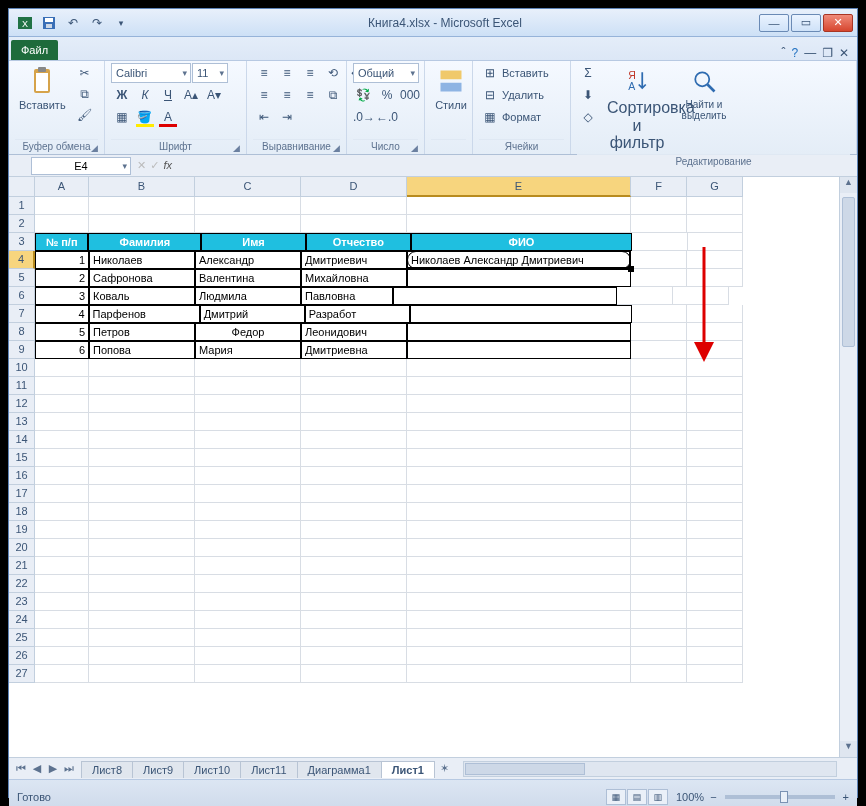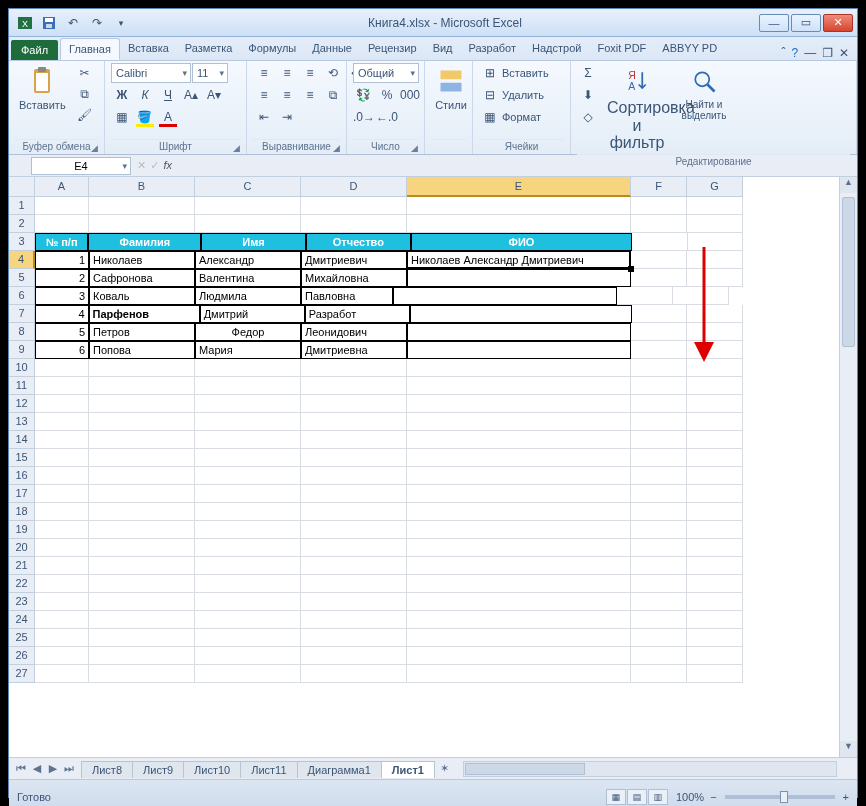--- a/index.html
+++ b/index.html
@@ -99,33 +99,20 @@
     <div class="title-center">Книга4.xlsx - Microsoft Excel</div>
     <div class="title-right">
       <span class="winbtn">—</span>
       <span class="winbtn">▭</span>
       <span class="winbtn close">✕</span>
     </div>
   </div>
 
   <div class="ribbon-tabs">
     <div class="file-tab">Файл</div>
-    <div id="tabs-holder" style="display:flex">
-          <div class="tab active">Главная</div>
-          <div class="tab">Вставка</div>
-          <div class="tab">Разметка</div>
-          <div class="tab">Формулы</div>
-          <div class="tab">Данные</div>
-          <div class="tab">Рецензир</div>
-          <div class="tab">Вид</div>
-          <div class="tab">Разработ</div>
-          <div class="tab">Надстрой</div>
-          <div class="tab">Foxit PDF</div>
-          <div class="tab">ABBYY PD</div>
-        </div>
     <div class="tab-right">
       <span>ˆ</span>
       <span style="color:#1e6fc0">?</span>
       <span>—</span>
       <span>❐</span>
       <span>✕</span>
     </div>
   </div>
 
   <div class="ribbon">
@@ -354,21 +341,21 @@
                 <div class="cell th" style="width: 106px;">Отчество</div>
                 <div class="cell th" style="width: 224px;">ФИО</div>
                 <div class="cell" style="width: 56px;"></div>
                 <div class="cell" style="width: 56px;"></div>
               </div>
               <div class="grow">
                 <div class="cell td num" style="width: 54px;">1</div>
                 <div class="cell td" style="width: 106px;">Николаев</div>
                 <div class="cell td" style="width: 106px;">Александр</div>
                 <div class="cell td" style="width: 106px;">Дмитриевич</div>
-                <div class="cell td" style="width: 224px;">Николаев Александр Дмитриевич</div>
+                <div class="cell td" style="width: 224px; border-radius: 9px;">Николаев Александр Дмитриевич</div>
                 <div class="cell" style="width: 56px;"></div>
                 <div class="cell" style="width: 56px;"></div>
               </div>
               <div class="grow">
                 <div class="cell td num" style="width: 54px;">2</div>
                 <div class="cell td" style="width: 106px;">Сафронова</div>
                 <div class="cell td" style="width: 106px;">Валентина</div>
                 <div class="cell td" style="width: 106px;">Михайловна</div>
                 <div class="cell td" style="width: 224px;"></div>
                 <div class="cell" style="width: 56px;"></div>
@@ -378,21 +365,21 @@
                 <div class="cell td num" style="width: 54px;">3</div>
                 <div class="cell td" style="width: 106px;">Коваль</div>
                 <div class="cell td" style="width: 106px;">Людмила</div>
                 <div class="cell td" style="width: 92px;">Павловна</div>
                 <div class="cell td" style="width: 224px;"></div>
                 <div class="cell" style="width: 56px;"></div>
                 <div class="cell" style="width: 56px;"></div>
               </div>
               <div class="grow">
                 <div class="cell td num" style="width: 54px;">4</div>
-                <div class="cell td" style="width: 112px; font-weight: bold;">Парфенов</div>
+                <div class="cell td" style="width: 112px;">Парфенов</div>
                 <div class="cell td" style="width: 106px;">Дмитрий</div>
                 <div class="cell td" style="width: 106px;">Разработ</div>
                 <div class="cell td" style="width: 224px;"></div>
                 <div class="cell" style="width: 56px;"></div>
                 <div class="cell" style="width: 56px;"></div>
               </div>
               <div class="grow">
                 <div class="cell td num" style="width: 54px;">5</div>
                 <div class="cell td" style="width: 106px;">Петров</div>
                 <div class="cell td" style="width: 106px; text-align: center;">Федор</div>

